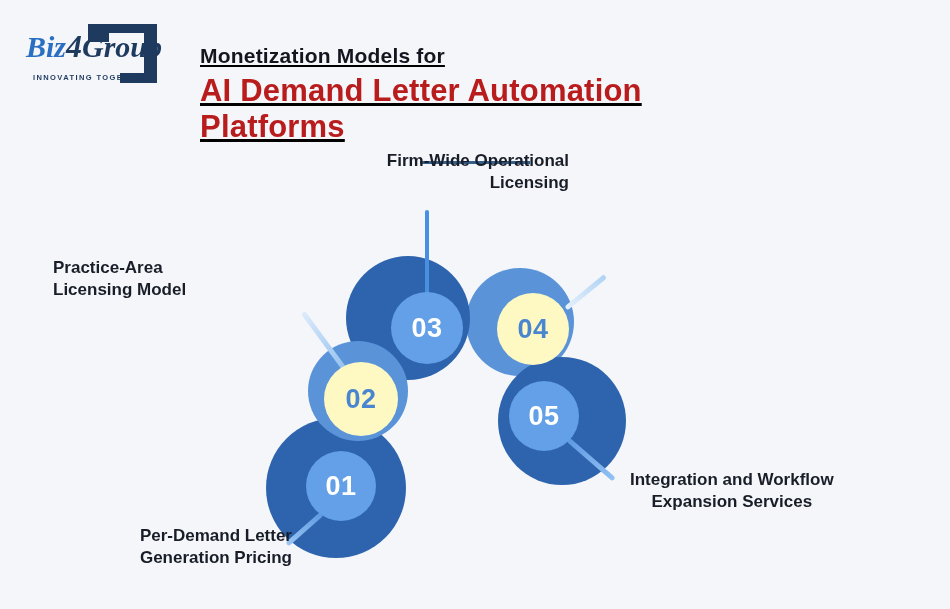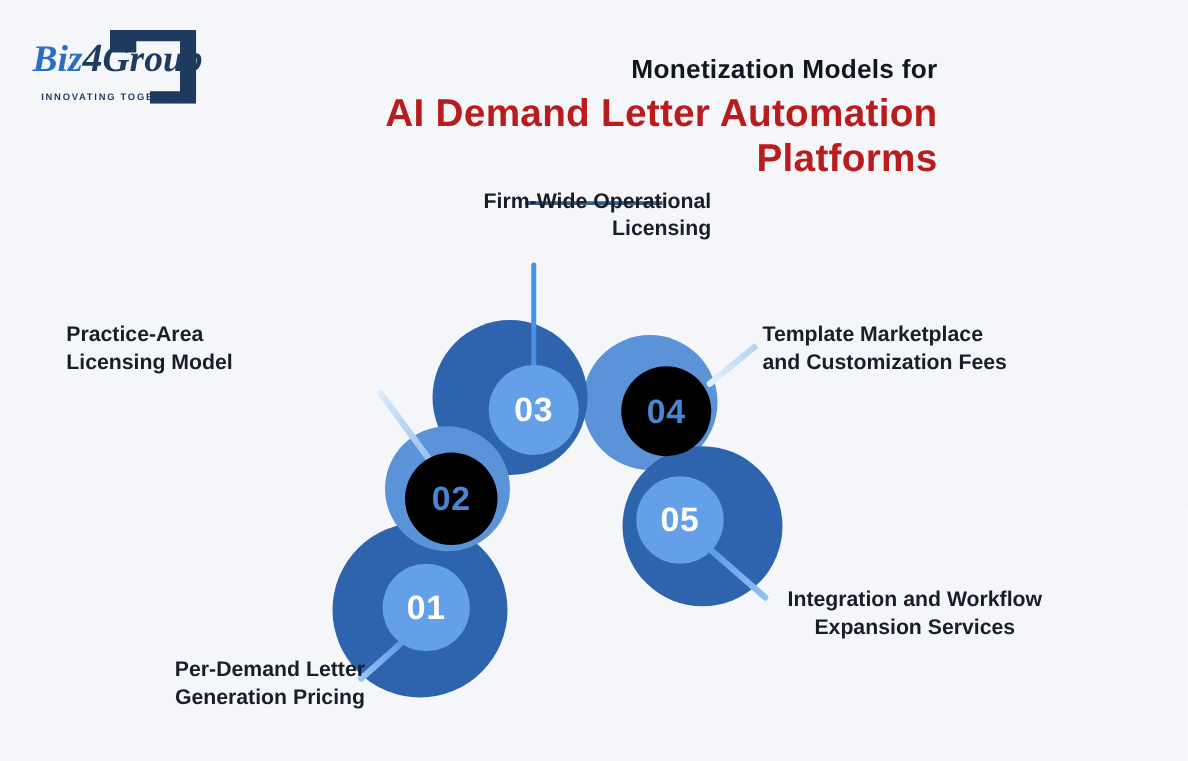--- a/index.html
+++ b/index.html
@@ -17,31 +17,31 @@
   .logo-text{position:absolute;left:0;top:10px;white-space:nowrap;
     font-family:"Liberation Serif", serif;font-style:italic;font-weight:700;
     font-size:30px;line-height:1;}
   .logo-biz{color:#2B6FC2;}
   .logo-4{color:#1F3A5F;font-size:32px;}
   .logo-group{color:#1F3A5F;}
   .logo-tagline{position:absolute;left:7px;top:53px;
     font-size:7.5px;font-weight:700;letter-spacing:1.4px;color:#1F3A5F;}
 
   
-  .title-block{position:absolute;left:200px;top:44px;width:550px;text-align:right;}
+  .title-block{position:absolute;left:200px;top:44px;width:550px;text-align:left;text-decoration:underline;}
   .title-line1{font-size:21px;font-weight:600;color:#14161F;letter-spacing:.2px;}
   .title-line2{margin-top:5px;font-size:31px;font-weight:700;color:#b91c1c;letter-spacing:.2px;}
   .title-divider{width:110px;height:3px;background:#33618C;margin:16px auto 0;}
 
   
   .outer,.inner{position:absolute;border-radius:50%;}
   .outer.dark{background:#2D64AD;}
   .outer.medium{background:#5B93D9;}
   .inner.bright{background:#63A0E8;color:#FFFFFF;}
-  .inner.light{background:#000000;color:#4A86CF;}
+  .inner.light{background:#fef9c3;color:#4A86CF;}
   .inner{display:flex;align-items:center;justify-content:center;
     font-weight:700;font-size:27px;letter-spacing:.5px;z-index:10;}
 
   .o1{left:266px;top:418px;width:140px;height:140px;z-index:4;}
   .i1{left:306px;top:451px;width:70px;height:70px;}
   .o2{left:308px;top:341px;width:100px;height:100px;z-index:5;}
   .i2{left:324px;top:362px;width:74px;height:74px;}
   .o3{left:346px;top:256px;width:124px;height:124px;z-index:2;}
   .i3{left:391px;top:292px;width:72px;height:72px;}
   .o4{left:466px;top:268px;width:108px;height:108px;z-index:1;}
@@ -106,18 +106,16 @@
   <div class="inner bright i3">03</div>
   <div class="inner light  i4">04</div>
   <div class="inner bright i5">05</div>
 
   <div class="step-label lbl1">Per-Demand Letter
 Generation Pricing</div>
   <div class="step-label lbl2">Practice-Area
 Licensing Model</div>
   <div class="step-label lbl3">Firm-Wide Operational
 Licensing</div>
-  <div class="step-label lbl4">Template Marketplace
-and Customization Fees</div>
   <div class="step-label lbl5">Integration and Workflow
 Expansion Services</div>
 
 </div>
 
 </body></html>

